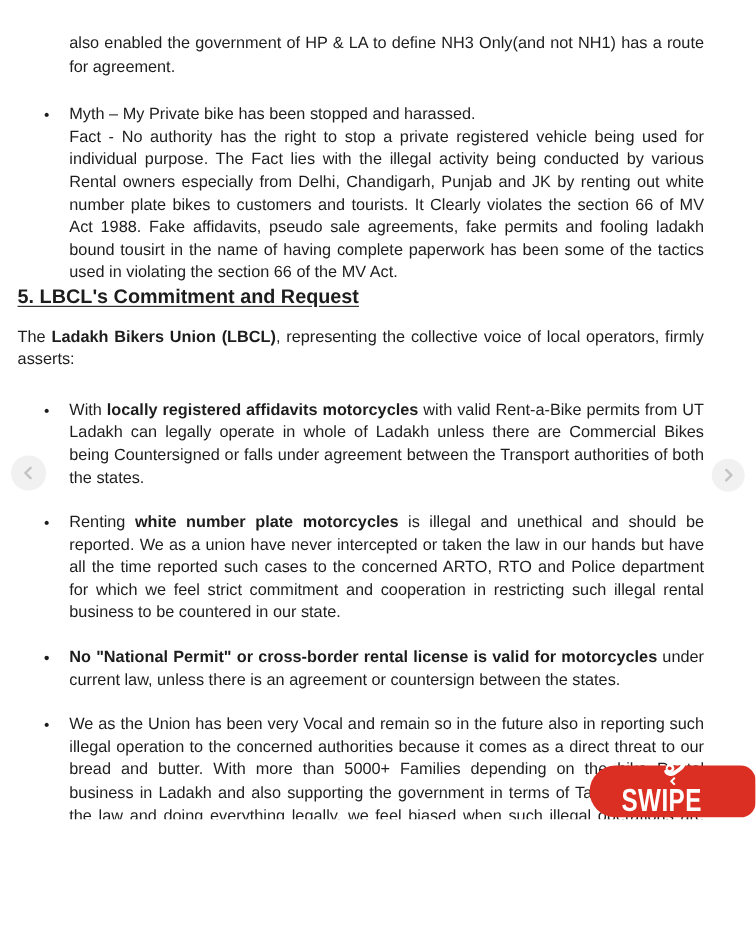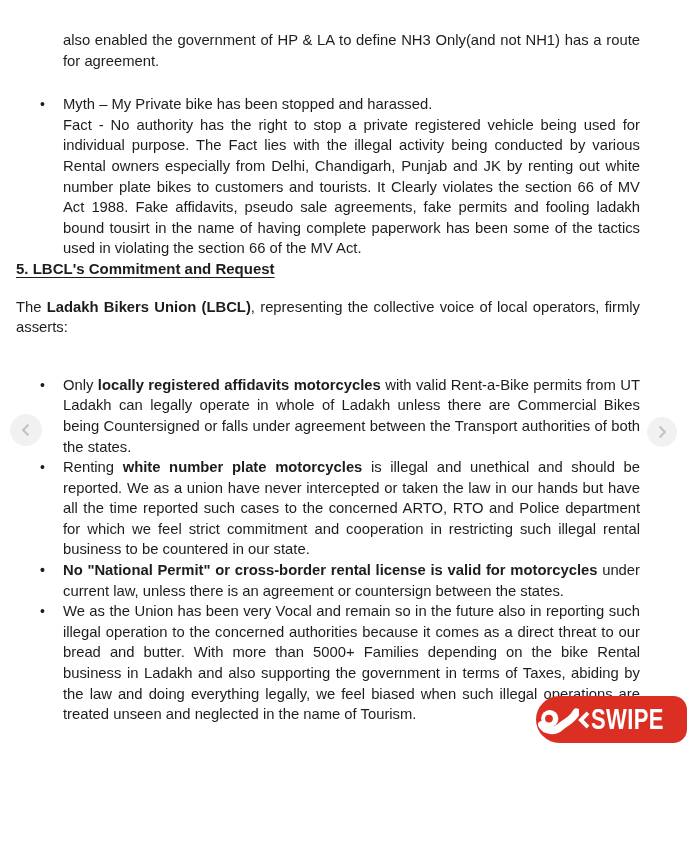--- a/index.html
+++ b/index.html
@@ -33,29 +33,29 @@
   .bullets li::before {
     content: "\2022";
     position: absolute;
     left: -23px;
     top: 0;
     font-size: 14px;
   }
   .bullets li.lead-bold::before { font-weight: bold; }
   .myth-list { }
   .heading {
-    font-size: 15px;
+    font-size: 18px;
     font-weight: bold;
     margin: 0 0 17px 0;
     text-decoration: underline;
     text-underline-offset: 3px;
     text-align: left;
   }
-  .assert-intro { margin-bottom: 37px; }
-  .assertions li + li { }
+  .assert-intro { margin-bottom: 25px; }
+  .assertions li + li { margin-top: 20px; }
   strong { font-weight: bold; }
 
   .nav {
     position: absolute;
     border: none;
     border-radius: 50%;
     background: #f1f1f1;
     display: flex;
     align-items: center;
     justify-content: center;
@@ -71,20 +71,21 @@
     bottom: 2px;
     width: 151px;
     height: 47px;
     background: #dc2f24;
     border-radius: 24px 14px 14px 24px;
     display: flex;
     align-items: center;
     box-sizing: border-box;
     padding-left: 2px;
     color: #ffffff;
+    flex-direction: column;
   }
   .swipe-gesture { margin-top: -6px; }
   .swipe-chev { margin: 0 1px 0 -2px; display: block; }
   .swipe-label {
     font-weight: bold;
     font-size: 29px;
     letter-spacing: 0.5px;
     transform: scaleX(0.76);
     transform-origin: left center;
     line-height: 1;
@@ -101,21 +102,21 @@
 
     <ul class="bullets myth-list">
       <li><span>Myth – My Private bike has been stopped and harassed.</span><br><span>Fact  - No authority has the right to stop a private registered vehicle being used for individual purpose. The Fact lies with the illegal activity being conducted by various Rental owners especially from Delhi, Chandigarh, Punjab and JK by renting out white number plate bikes to customers and tourists. It Clearly violates the section 66 of MV Act 1988. Fake affidavits, pseudo sale agreements, fake permits and fooling ladakh bound tousirt in the name of having complete paperwork has been some of the tactics used in violating the section 66 of the MV Act.</span></li>
     </ul>
 
     <h2 class="heading">5. LBCL's Commitment and Request</h2>
 
     <p class="para assert-intro"><span>The </span><strong>Ladakh Bikers Union (LBCL)</strong><span>, representing the collective voice of local operators, firmly asserts:</span></p>
 
     <ul class="bullets assertions">
-      <li><span>Only </span><strong>locally registered affidavits motorcycles</strong><span> with valid Rent-a-Bike permits from UT Ladakh can legally operate in whole of Ladakh unless there are Commercial Bikes being Countersigned or falls under agreement between the Transport authorities of both the states.</span></li>
+      <li><span>With </span><strong>locally registered affidavits motorcycles</strong><span> with valid Rent-a-Bike permits from UT Ladakh can legally operate in whole of Ladakh unless there are Commercial Bikes being Countersigned or falls under agreement between the Transport authorities of both the states.</span></li>
       <li><span>Renting </span><strong>white number plate motorcycles</strong><span> is illegal and unethical and should be reported. We as a union have never intercepted or taken the law in our hands but have all the time reported such cases to the concerned ARTO, RTO and Police department for which we feel strict commitment and cooperation in restricting such illegal rental business to be countered in our state.</span></li>
       <li class="lead-bold"><strong>No "National Permit" or cross-border rental license is valid for motorcycles</strong><span> under current law, unless there is an agreement or countersign between the states.</span></li>
       <li><span>We as the Union has been very Vocal and remain so in the future also in reporting such illegal operation to the concerned authorities because it comes as a direct threat to our bread and butter. With more than 5000+ Families depending on the bike Rental business in Ladakh and also supporting the government in terms of Taxes, abiding by the law and doing everything legally, we feel biased when such illegal operations are treated unseen and neglected in the name of Tourism.</span></li>
     </ul>
 
   </div>
 
   <button class="nav prev" aria-label="Previous slide">
     <svg width="14" height="14" viewBox="0 0 10 10">
       <polyline points="6.3,1.6 2.9,5 6.3,8.4" stroke="#c3c3c3" stroke-width="1.6" fill="none" stroke-linecap="round" stroke-linejoin="round"></polyline>

